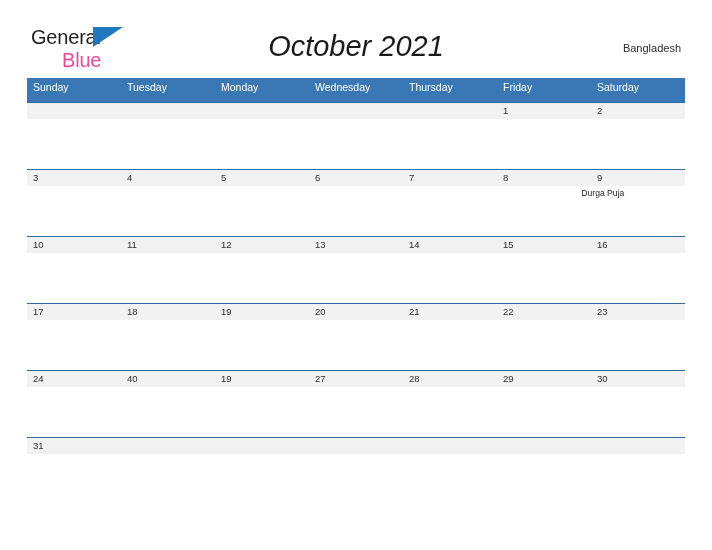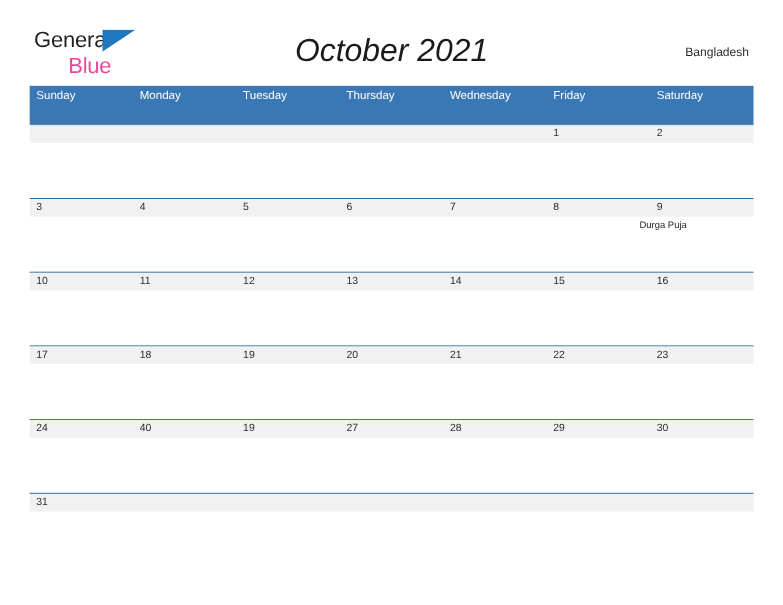--- a/index.html
+++ b/index.html
@@ -93,21 +93,21 @@
     position: absolute;
     left: 27px;
     top: 78px;
     width: 658px;
   }
 
   .weekdays {
     display: grid;
     grid-template-columns: repeat(7, 1fr);
     background: #3a77b5;
-    height: 35px;
+    height: 24px;
   }
   .weekday {
     color: #ffffff;
     font-size: 10.5px;
     line-height: 18px;
     padding-left: 6px;
     white-space: nowrap;
     overflow: hidden;
   }
 
@@ -175,24 +175,24 @@
     <div class="title">October 2021</div>
 
     <div class="country">Bangladesh</div>
 
   </div>
 
   <div class="calendar">
 
     <div class="weekdays">
       <div class="weekday">Sunday</div>
+      <div class="weekday">Tuesday</div>
       <div class="weekday">Monday</div>
-      <div class="weekday">Tuesday</div>
+      <div class="weekday">Wednesday</div>
       <div class="weekday">Thursday</div>
-      <div class="weekday">Wednesday</div>
       <div class="weekday">Friday</div>
       <div class="weekday">Saturday</div>
     </div>
 
     <div class="week">
       <div class="week-numbers">
         <div class="daynum"></div>
         <div class="daynum"></div>
         <div class="daynum"></div>
         <div class="daynum"></div>

